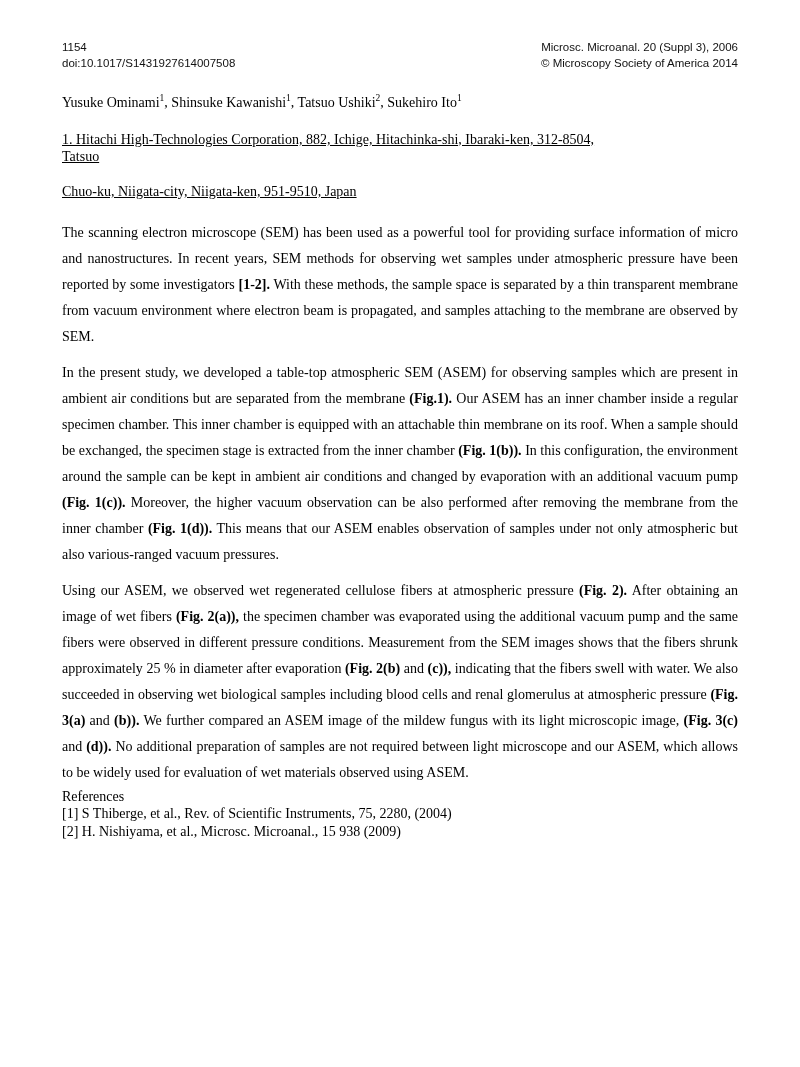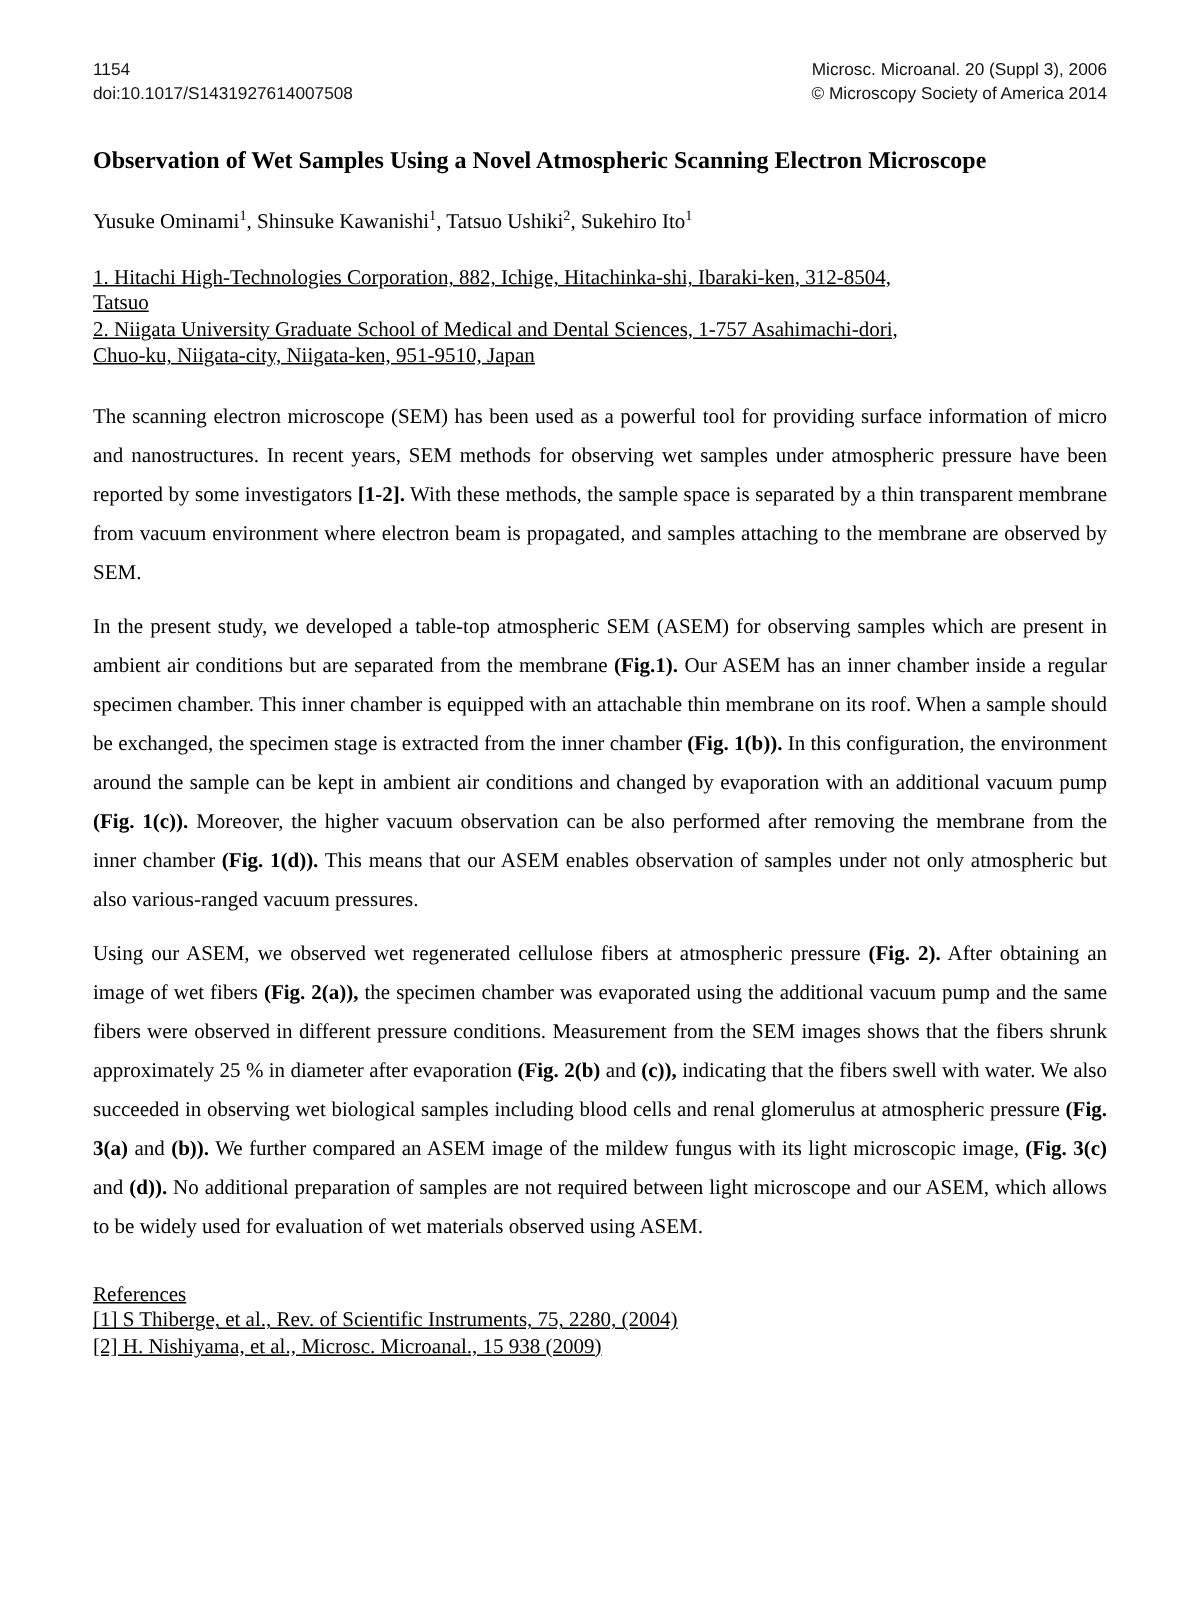--- a/index.html
+++ b/index.html
@@ -49,50 +49,48 @@
     text-decoration: underline;
   }
   .body-para {
     margin: 20px 0 0 0;
     font-size: 14px;
     line-height: 26px;
     text-align: justify;
   }
   .body-para + .body-para { margin-top: 10px; }
   .references {
-    margin: 23px 0 0 0;
+    margin: 2px 0 0 0;
     font-size: 14px;
     line-height: 17.3px;
-    text-decoration: underline;
   }
 </style>
 </head>
 <body>
 
 <div class="page">
 
   <header class="page-header">
     <div class="header-left">
       <div>1154</div>
       <div>doi:10.1017/S1431927614007508</div>
     </div>
     <div class="header-right">
       <div>Microsc. Microanal. 20 (Suppl 3), 2006</div>
       <div>© Microscopy Society of America 2014</div>
     </div>
   </header>
 
-  <h1 class="article-title">Observation of Wet Samples Using a Novel Atmospheric Scanning Electron Microscope</h1>
 
   <p class="authors"><span>Yusuke Ominami</span><sup>1</sup><span>, Shinsuke Kawanishi</span><sup>1</sup><span>, Tatsuo Ushiki</span><sup>2</sup><span>, Sukehiro Ito</span><sup>1</sup></p>
 
   <p class="affiliations">
     <span class="aff-line">1. Hitachi High-Technologies Corporation, 882, Ichige, Hitachinka-shi, Ibaraki-ken, 312-8504,</span><br>
     <span class="aff-line">Tatsuo</span><br>
-    <span class="aff-line">2. Niigata University Graduate School of Medical and Dental Sciences, 1-757 Asahimachi-dori,</span><br>
+    <br>
     <span class="aff-line">Chuo-ku, Niigata-city, Niigata-ken, 951-9510, Japan</span>
   </p>
 
   <p class="body-para"><span>The scanning electron microscope (SEM) has been used as a powerful tool for providing surface information of micro and nanostructures. In recent years, SEM methods for observing wet samples under atmospheric pressure have been reported by some investigators </span><b>[1-2].</b><span> With these methods, the sample space is separated by a thin transparent membrane from vacuum environment where electron beam is propagated, and samples attaching to the membrane are observed by SEM.</span></p>
   <p class="body-para"><span>In the present study, we developed a table-top atmospheric SEM (ASEM) for observing samples which are present in ambient air conditions but are separated from the membrane </span><b>(Fig.1).</b><span> Our ASEM has an inner chamber inside a regular specimen chamber. This inner chamber is equipped with an attachable thin membrane on its roof. When a sample should be exchanged, the specimen stage is extracted from the inner chamber </span><b>(Fig. 1(b)).</b><span> In this configuration, the environment around the sample can be kept in ambient air conditions and changed by evaporation with an additional vacuum pump </span><b>(Fig. 1(c)).</b><span> Moreover, the higher vacuum observation can be also performed after removing the membrane from the inner chamber </span><b>(Fig. 1(d)).</b><span> This means that our ASEM enables observation of samples under not only atmospheric but also various-ranged vacuum pressures.</span></p>
   <p class="body-para"><span>Using our ASEM, we observed wet regenerated cellulose fibers at atmospheric pressure </span><b>(Fig. 2).</b><span> After obtaining an image of wet fibers </span><b>(Fig. 2(a)),</b><span> the specimen chamber was evaporated using the additional vacuum pump and the same fibers were observed in different pressure conditions. Measurement from the SEM images shows that the fibers shrunk approximately 25 % in diameter after evaporation </span><b>(Fig. 2(b)</b><span> and </span><b>(c)),</b><span> indicating that the fibers swell with water. We also succeeded in observing wet biological samples including blood cells and renal glomerulus at atmospheric pressure </span><b>(Fig. 3(a)</b><span> and </span><b>(b)).</b><span> We further compared an ASEM image of the mildew fungus with its light microscopic image, </span><b>(Fig. 3(c)</b><span> and </span><b>(d)).</b><span> No additional preparation of samples are not required between light microscope and our ASEM, which allows to be widely used for evaluation of wet materials observed using ASEM.</span></p>
 
   <div class="references">
     <div>References</div>
     <div>[1] S Thiberge, et al., Rev. of Scientific Instruments, 75, 2280, (2004)</div>

